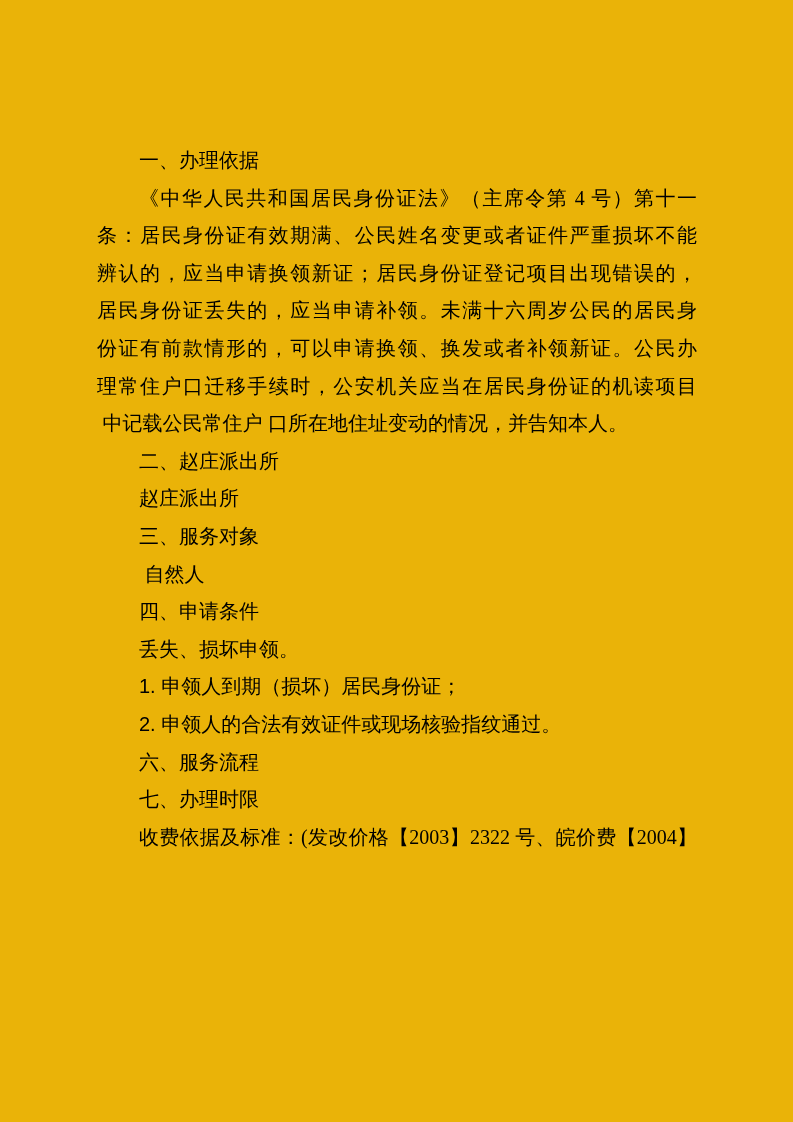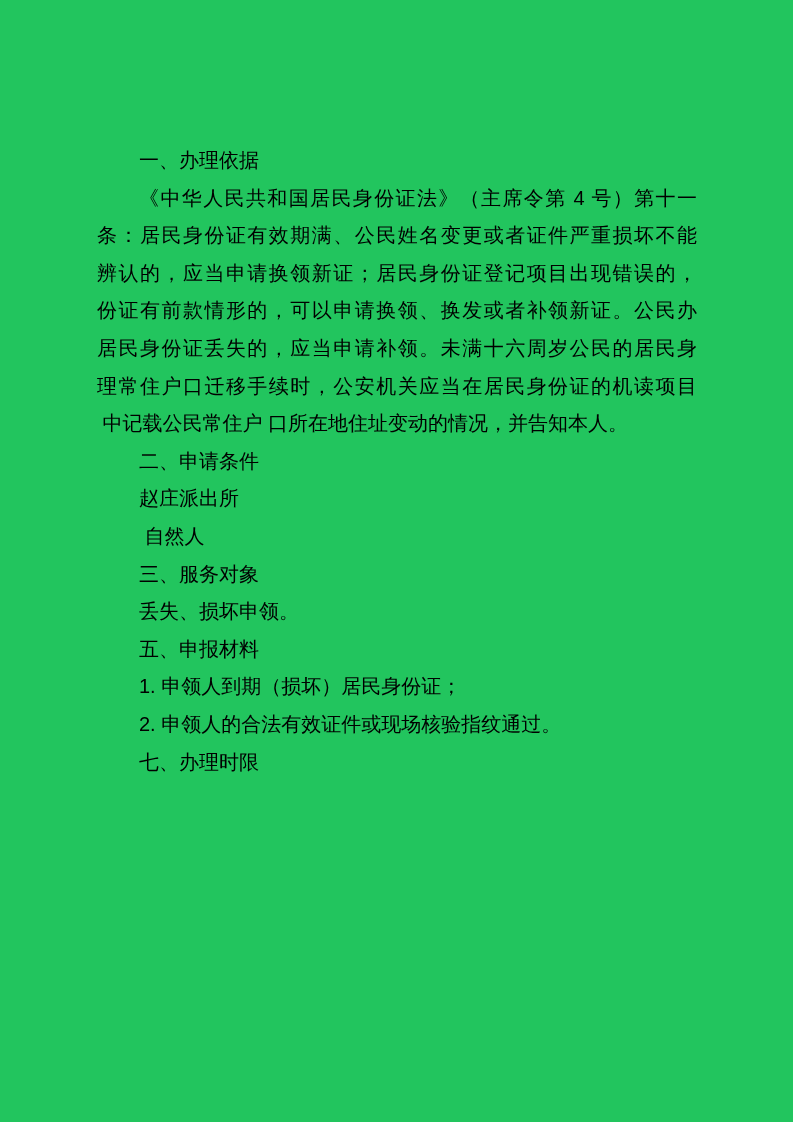--- a/index.html
+++ b/index.html
@@ -2,21 +2,21 @@
 <html><head>
 <meta charset="utf-8">
 <title>Document</title>
 <style>
   html, body { margin: 0; padding: 0; background: #ffffff; }
   .page {
     position: relative;
     width: 793px;
     height: 1122px;
     margin: 0 auto;
-    background: #22c55e;
+    background: #eab308;
     color: #000000;
     font-family: "Liberation Sans", sans-serif;
     box-sizing: border-box;
     padding: 142px 96px 0 97px;
     overflow: hidden;
   }
   .ln {
     margin: 0;
     padding: 0;
     font-size: 20px;
@@ -24,50 +24,53 @@
     line-height: 37.6px;
     color: #000000;
   }
   
   .ind { text-indent: 42px; }
   
   .jst {
     white-space: nowrap;
     text-align: justify;
     text-align-last: justify;
+    font-family: Liberation Serif, serif;
   }
   
   .pre { white-space: pre; }
 </style>
 </head>
 <body>
 
 <div class="page">
 
   <p class="ln ind pre">一、办理依据</p>
 
   <div>
     <p class="ln ind jst">《中华人民共和国居民身份证法》（主席令第 4 号）第十一</p>
     <p class="ln jst">条：居民身份证有效期满、公民姓名变更或者证件严重损坏不能</p>
     <p class="ln jst">辨认的，应当申请换领新证；居民身份证登记项目出现错误的，</p>
+    <p class="ln jst">居民身份证丢失的，应当申请补领。未满十六周岁公民的居民身</p>
     <p class="ln jst">份证有前款情形的，可以申请换领、换发或者补领新证。公民办</p>
-    <p class="ln jst">居民身份证丢失的，应当申请补领。未满十六周岁公民的居民身</p>
     <p class="ln jst">理常住户口迁移手续时，公安机关应当在居民身份证的机读项目</p>
     <p class="ln pre"> 中记载公民常住户 口所在地住址变动的情况，并告知本人。</p>
   </div>
 
-  <p class="ln ind pre">二、申请条件</p>
+  <p class="ln ind pre">二、赵庄派出所</p>
   <p class="ln ind pre">赵庄派出所</p>
 
+  <p class="ln ind pre">三、服务对象</p>
   <p class="ln ind pre"> 自然人</p>
-  <p class="ln ind pre">三、服务对象</p>
 
+  <p class="ln ind pre">四、申请条件</p>
   <p class="ln ind pre">丢失、损坏申领。</p>
 
-  <p class="ln ind pre">五、申报材料</p>
   <p class="ln ind pre">1. 申领人到期（损坏）居民身份证；</p>
   <p class="ln ind pre">2. 申领人的合法有效证件或现场核验指纹通过。</p>
 
+  <p class="ln ind pre">六、服务流程</p>
 
   <p class="ln ind pre">七、办理时限</p>
 
+  <p class="ln ind jst">收费依据及标准：(发改价格【2003】2322 号、皖价费【2004】</p>
 
 </div>
 
 </body></html>

